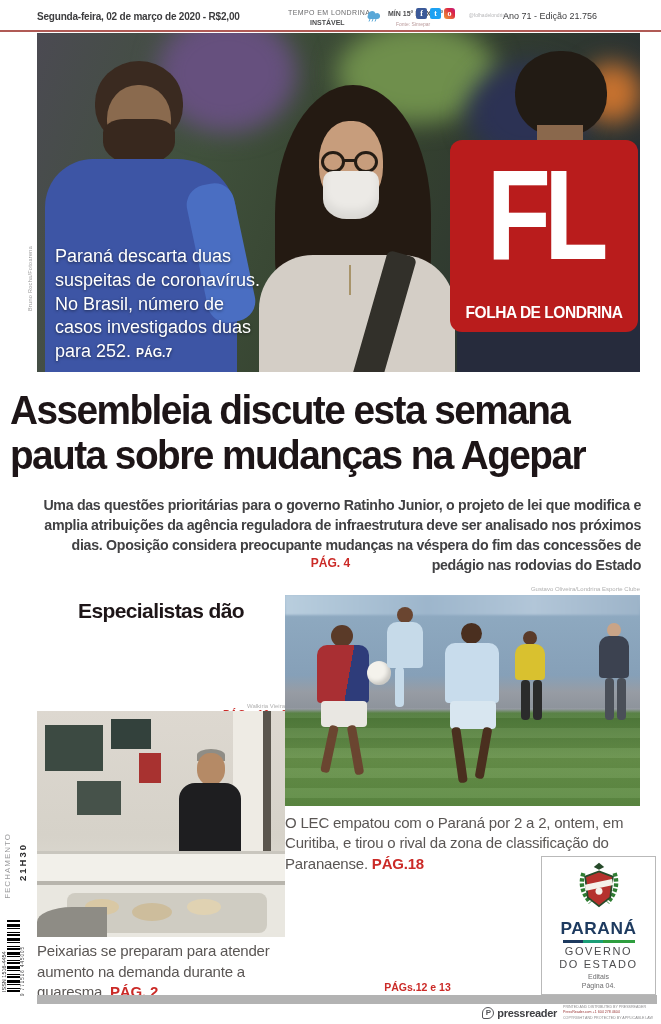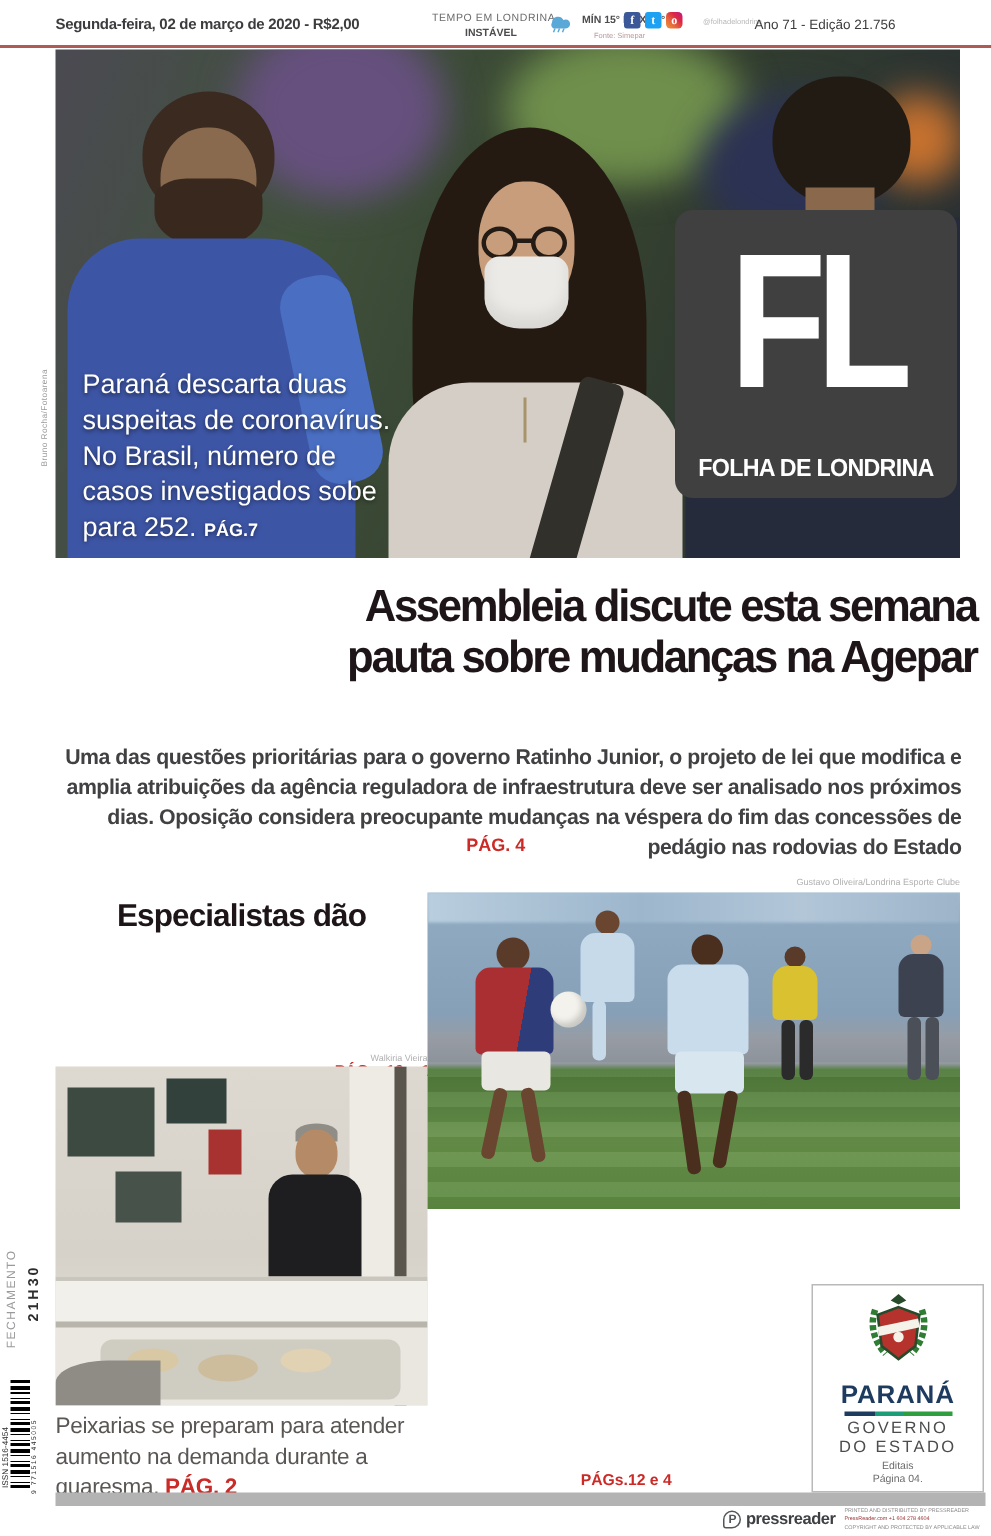--- a/index.html
+++ b/index.html
@@ -43,26 +43,26 @@
   .lp-necklace { position:absolute; left:312px; top:232px; width:2px; height:30px; background:#a8946a; }
   .lp-strap { position:absolute; left:330px; top:218px; width:30px; height:150px; background:#32302a; transform:rotate(16deg); border-radius:6px; }
   .lp-man-right-head { position:absolute; left:478px; top:18px; width:92px; height:86px; background:#221b14; border-radius:48%; }
   .lp-man-right-neck { position:absolute; left:500px; top:92px; width:46px; height:34px; background:#8a684c; }
   .lp-man-right-body { position:absolute; left:420px; top:112px; width:230px; height:227px; background:#262b3c; border-radius:64px 40px 0 0; }
   .lead-caption { position:absolute; left:18px; top:212px; width:230px; color:#fff; font-size:18px; line-height:1.32; font-weight:500; text-shadow:0 1px 3px rgba(0,0,0,.55); }
   .lead-caption .pref { font-size:12px; font-weight:bold; }
   .lead-credit { position:absolute; left:27px; top:246px; writing-mode:vertical-rl; transform:rotate(180deg); font-size:5.5px; color:#9a9a9a; letter-spacing:0.3px; }
 
   
-  .masthead { position:absolute; left:450px; top:140px; width:188px; height:192px; background:#404040; border-radius:12px; text-align:center; }
+  .masthead { position:absolute; left:450px; top:140px; width:188px; height:192px; background:#b91c1c; border-radius:12px; text-align:center; }
   .masthead .initials { color:#fff; font-size:128px; font-weight:800; line-height:150px; letter-spacing:-8px; display:inline-block; transform:scaleX(0.82); }
   .masthead .mname { position:absolute; left:0; bottom:10px; width:100%; color:#fff; font-size:16.5px; font-weight:800; letter-spacing:-0.5px; transform:scaleX(0.94); }
 
   
-  .main-headline { position:absolute; left:0; top:388px; width:661px; text-align:right; font-size:30px; font-weight:800; color:#1d1517; line-height:1.13; letter-spacing:-1.6px; }
+  .main-headline { position:absolute; left:0; top:388px; width:661px; text-align:left; font-size:40px; font-weight:800; color:#1d1517; line-height:1.13; letter-spacing:-1.6px; }
   .main-headline div { transform:scaleX(0.97); }
   .main-deck { position:absolute; left:20px; top:496px; width:621px; text-align:right; font-size:14.2px; font-weight:600; color:#414143; line-height:1.4; letter-spacing:-0.3px; }
   .pageref { color:#cb2a27; font-weight:bold; }
   .main-pageref { position:absolute; left:0; top:556px; width:661px; text-align:center; font-size:12px; }
 
   
   .jobs-headline { position:absolute; left:30px; top:598px; width:262px; text-align:center; font-size:21px; font-weight:800; color:#1d1517; line-height:1.28; letter-spacing:-0.6px; }
   .jobs-pageref { position:absolute; left:30px; top:708px; width:262px; text-align:right; font-size:10.5px; }
   .fish-credit { position:absolute; left:37px; top:703px; width:248px; text-align:right; font-size:6px; color:#b0b0b0; }
   .fish-photo { position:absolute; left:37px; top:711px; width:248px; height:226px; overflow:hidden; background:linear-gradient(180deg,#ddd8d0 0%,#d6d2c9 55%,#e6e3dc 100%); }
@@ -173,21 +173,21 @@
     <div class="lp-woman-body"></div>
     <div class="lp-necklace"></div>
     <div class="lp-strap"></div>
     <div class="lp-man-right-head"></div>
     <div class="lp-man-right-neck"></div>
     <div class="lp-man-right-body"></div>
     <div class="lead-caption">
       <div>Paraná descarta duas</div>
       <div>suspeitas de coronavírus.</div>
       <div>No Brasil, número de</div>
-      <div>casos investigados sobe</div>
+      <div>casos investigados duas</div>
       <div><span>para 252.</span> <span class="pref">PÁG.7</span></div>
     </div>
   </div>
   <div class="lead-credit">Bruno Rocha/Fotoarena</div>
 
   <div class="masthead">
     <span class="initials">FL</span>
     <div class="mname">FOLHA DE LONDRINA</div>
   </div>
 
@@ -252,22 +252,26 @@
     <div class="sp-head" style="left:238px;top:36px;width:14px;height:14px;background:#5a3a28;"></div>
     <div class="sp-torso" style="left:230px;top:49px;width:30px;height:36px;background:#d9c12f;"></div>
     <div class="sp-leg" style="left:236px;top:85px;height:40px;background:#2b2b2b;"></div>
     <div class="sp-leg" style="left:248px;top:85px;height:40px;background:#2b2b2b;"></div>
 
     <div class="sp-head" style="left:322px;top:28px;width:14px;height:14px;background:#c9a487;"></div>
     <div class="sp-torso" style="left:314px;top:41px;width:30px;height:42px;background:#3c4250;"></div>
     <div class="sp-leg" style="left:320px;top:83px;height:42px;background:#4a4f58;"></div>
     <div class="sp-leg" style="left:332px;top:83px;height:42px;background:#4a4f58;"></div>
   </div>
-
-  <div class="patients-pageref pageref">PÁGs.12 e 4</div>
+  <div class="soccer-caption">
+    <span>O LEC empatou com o Paraná por 2 a 2, ontem, em Curitiba, e tirou o rival da zona de classificação do Paranaense.</span>
+    <span class="pageref">PÁG.18</span>
+  </div>
+
+  <div class="patients-pageref pageref">PÁGs.12 e 13</div>
 
   <div class="govt-ad">
     <div>
       <svg width="52" height="52" viewBox="0 0 60 60">
         <path d="M30 2 l6 5 -6 3 -6-3 z" fill="#264a2a"></path>
         <path d="M12 14 q-6 18 8 34" stroke="#2e7d32" stroke-width="5" fill="none" stroke-dasharray="4 2"></path>
         <path d="M48 14 q6 18 -8 34" stroke="#2e7d32" stroke-width="5" fill="none" stroke-dasharray="4 2"></path>
         <path d="M30 12 L46 18 L43 42 L30 52 L17 42 L14 18 Z" fill="#b5322d" stroke="#264a2a" stroke-width="2"></path>
         <rect x="14" y="24" width="32" height="7" fill="#f5f2ea" transform="rotate(-12 30 27)"></rect>
         <circle cx="30" cy="35" r="4" fill="#f5f2ea"></circle>

